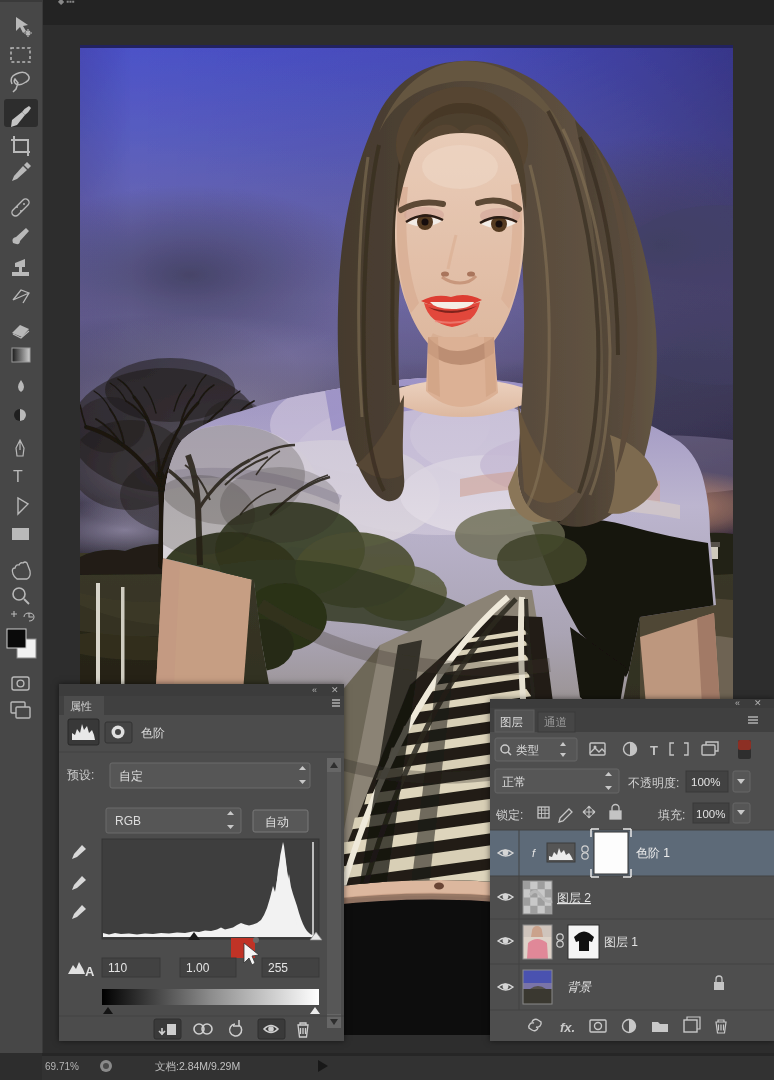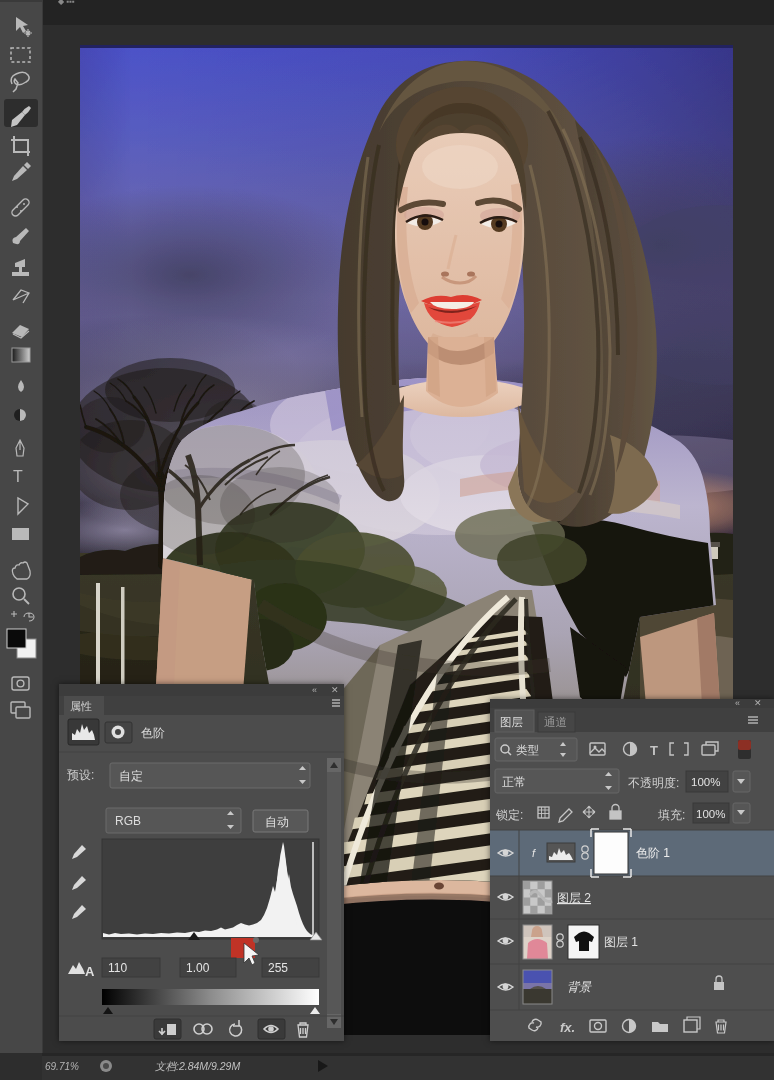--- a/index.html
+++ b/index.html
@@ -2,21 +2,21 @@
 <html><head>
 <meta charset="utf-8">
 <style>
   html,body{margin:0;padding:0;width:774px;height:1080px;overflow:hidden;background:#2d2d2d;
     font-family:"Liberation Sans",sans-serif;}
   .abs{position:absolute;}
   svg text{font-family:"Liberation Sans",sans-serif;}
   #stage{position:relative;width:774px;height:1080px;}
   #topstrip{left:42px;top:0;width:732px;height:25px;background:#232323;}
   #toolbar{left:0;top:0;width:42px;height:1053px;background:#484848;border-right:1px solid #3a3a3a;}
-  #statusbar{left:42px;top:1053px;width:732px;height:27px;background:#303030;color:#b9b9b9;font-size:10px;font-style:italic;}
+  #statusbar{left:42px;top:1053px;width:732px;height:27px;background:#303030;color:#b9b9b9;font-size:10px;}
   #photo{left:80px;top:45px;}
   .panel{background:#4d4d4d;box-shadow:0 0 6px rgba(0,0,0,.55);}
   #props{left:59px;top:684px;width:285px;height:357px;}
   #layers{left:490px;top:699px;width:284px;height:342px;}
 </style>
 </head>
 <body>
 <div id="stage">
   <div class="abs" id="topstrip">
       <span style="position:absolute;left:16px;top:-3px;color:#888;font-size:8px;">◆ ▪▪▪</span>

